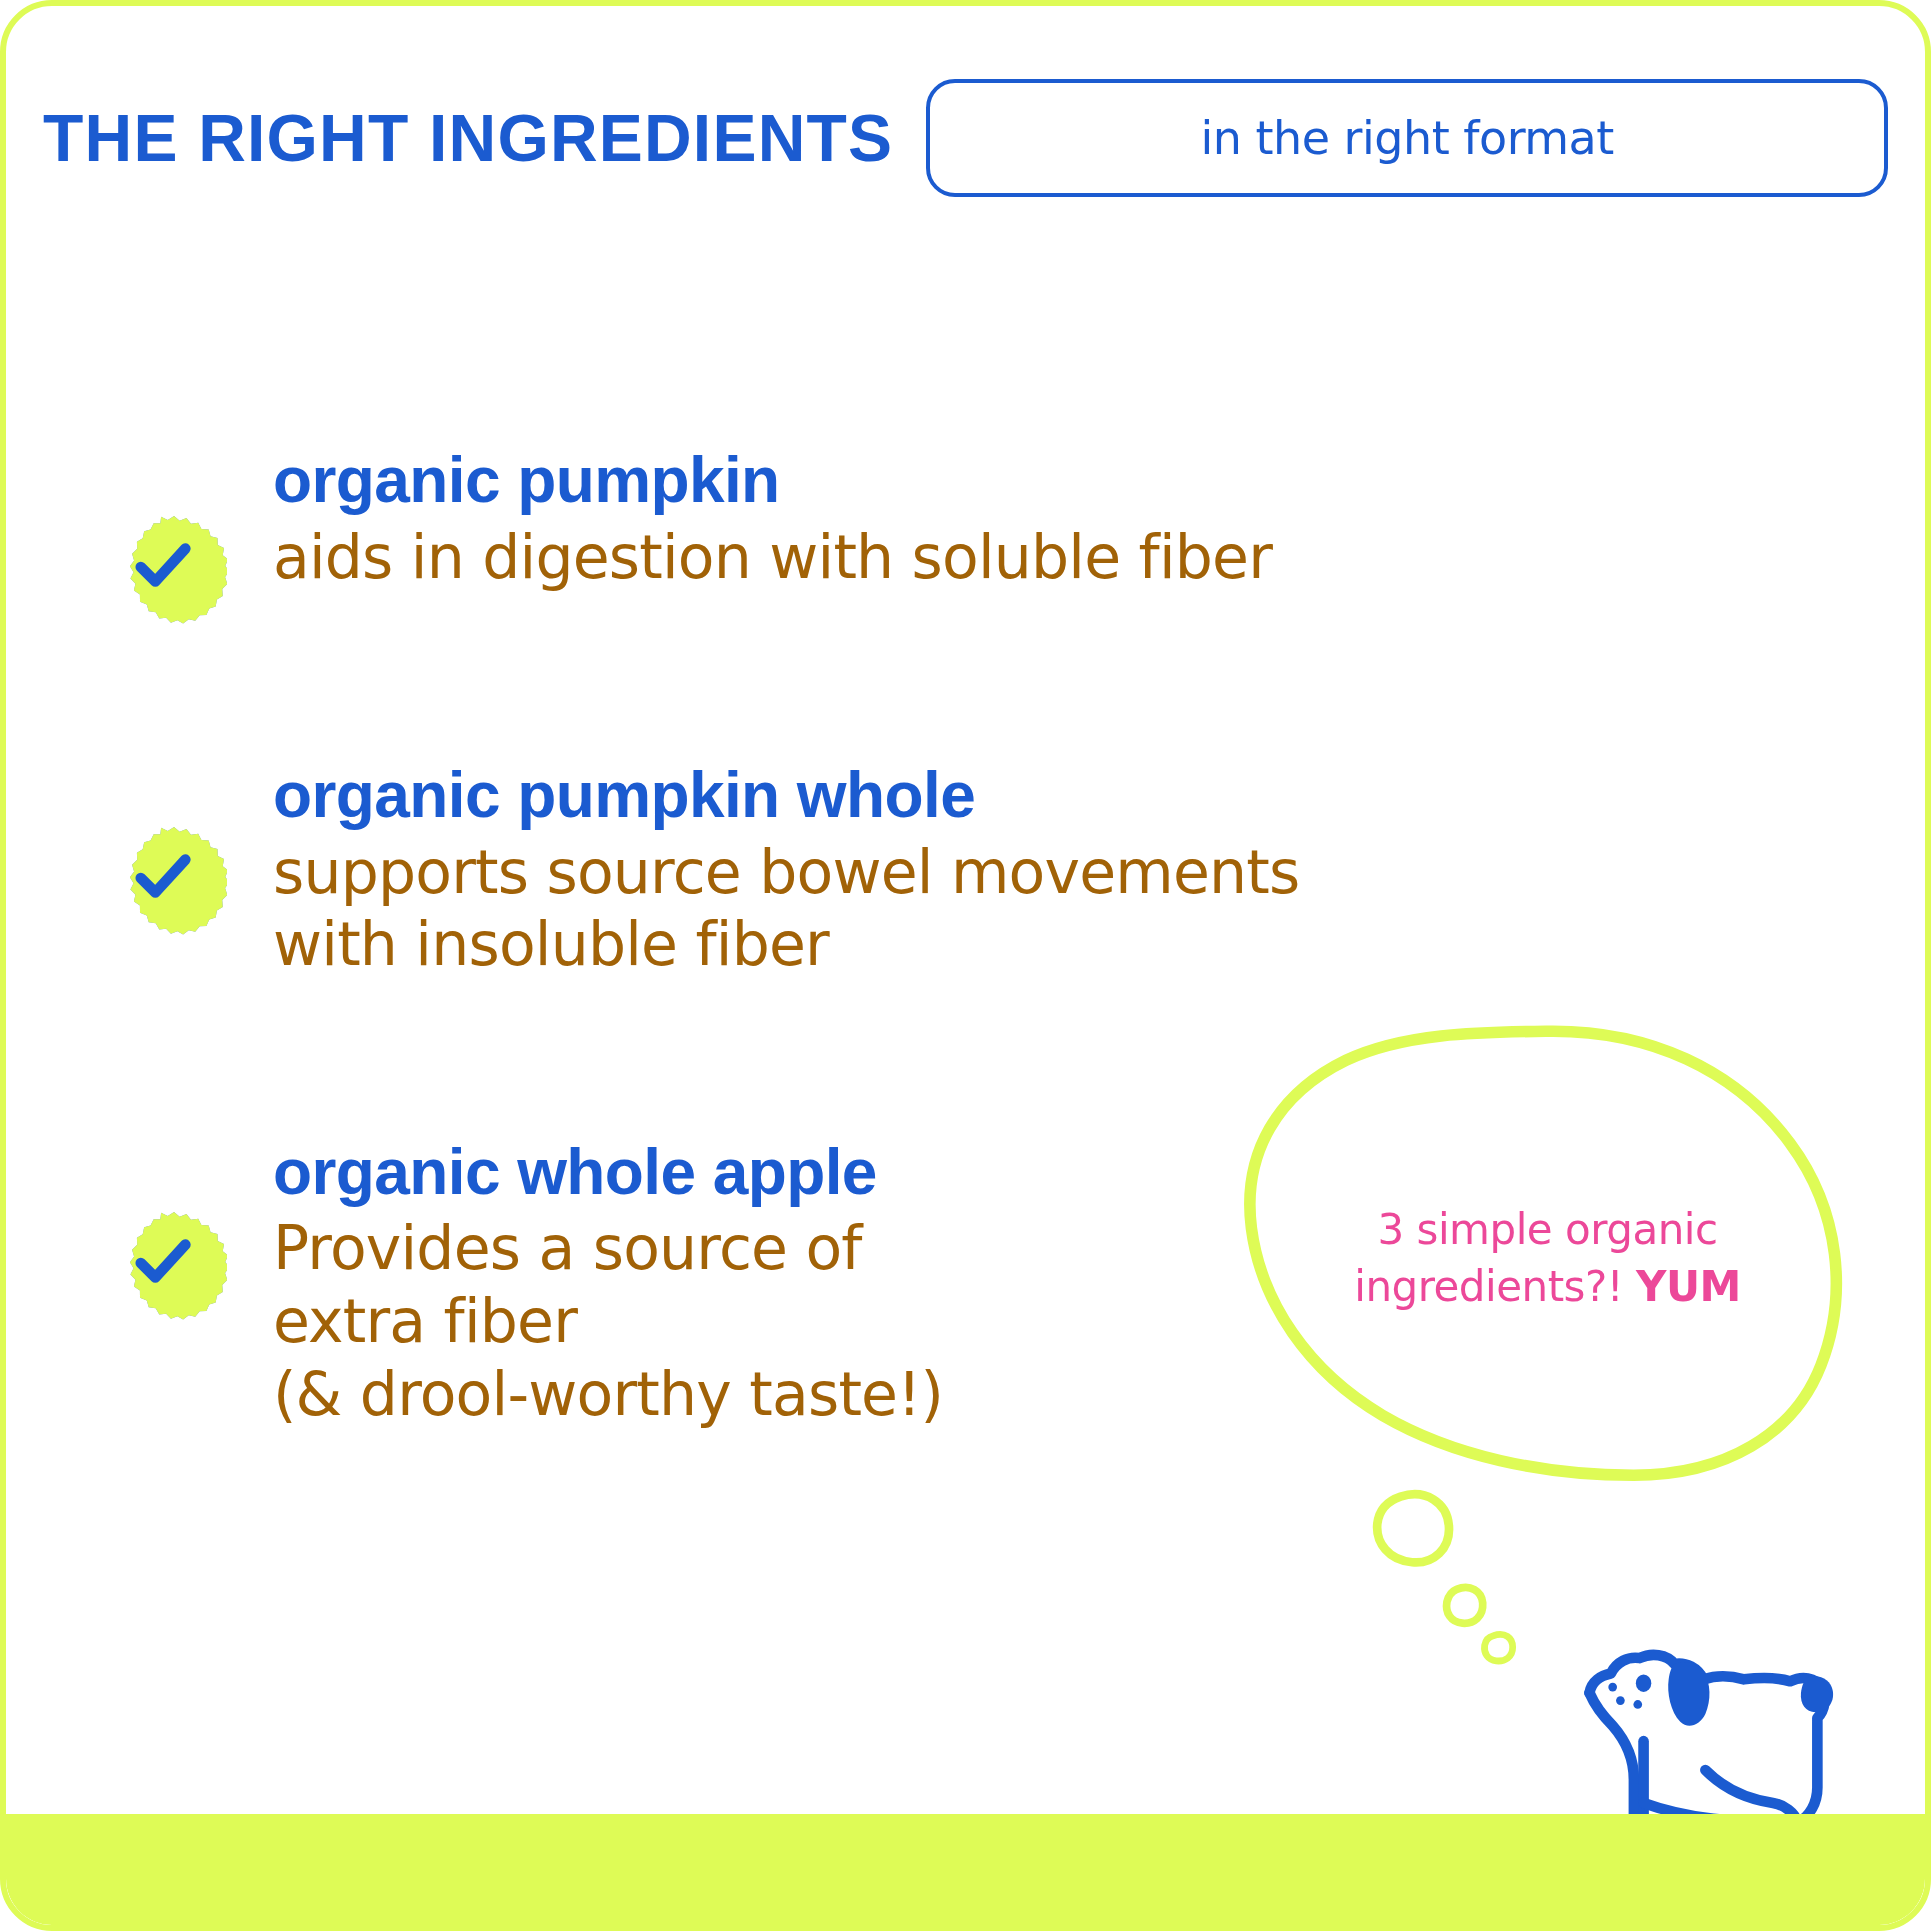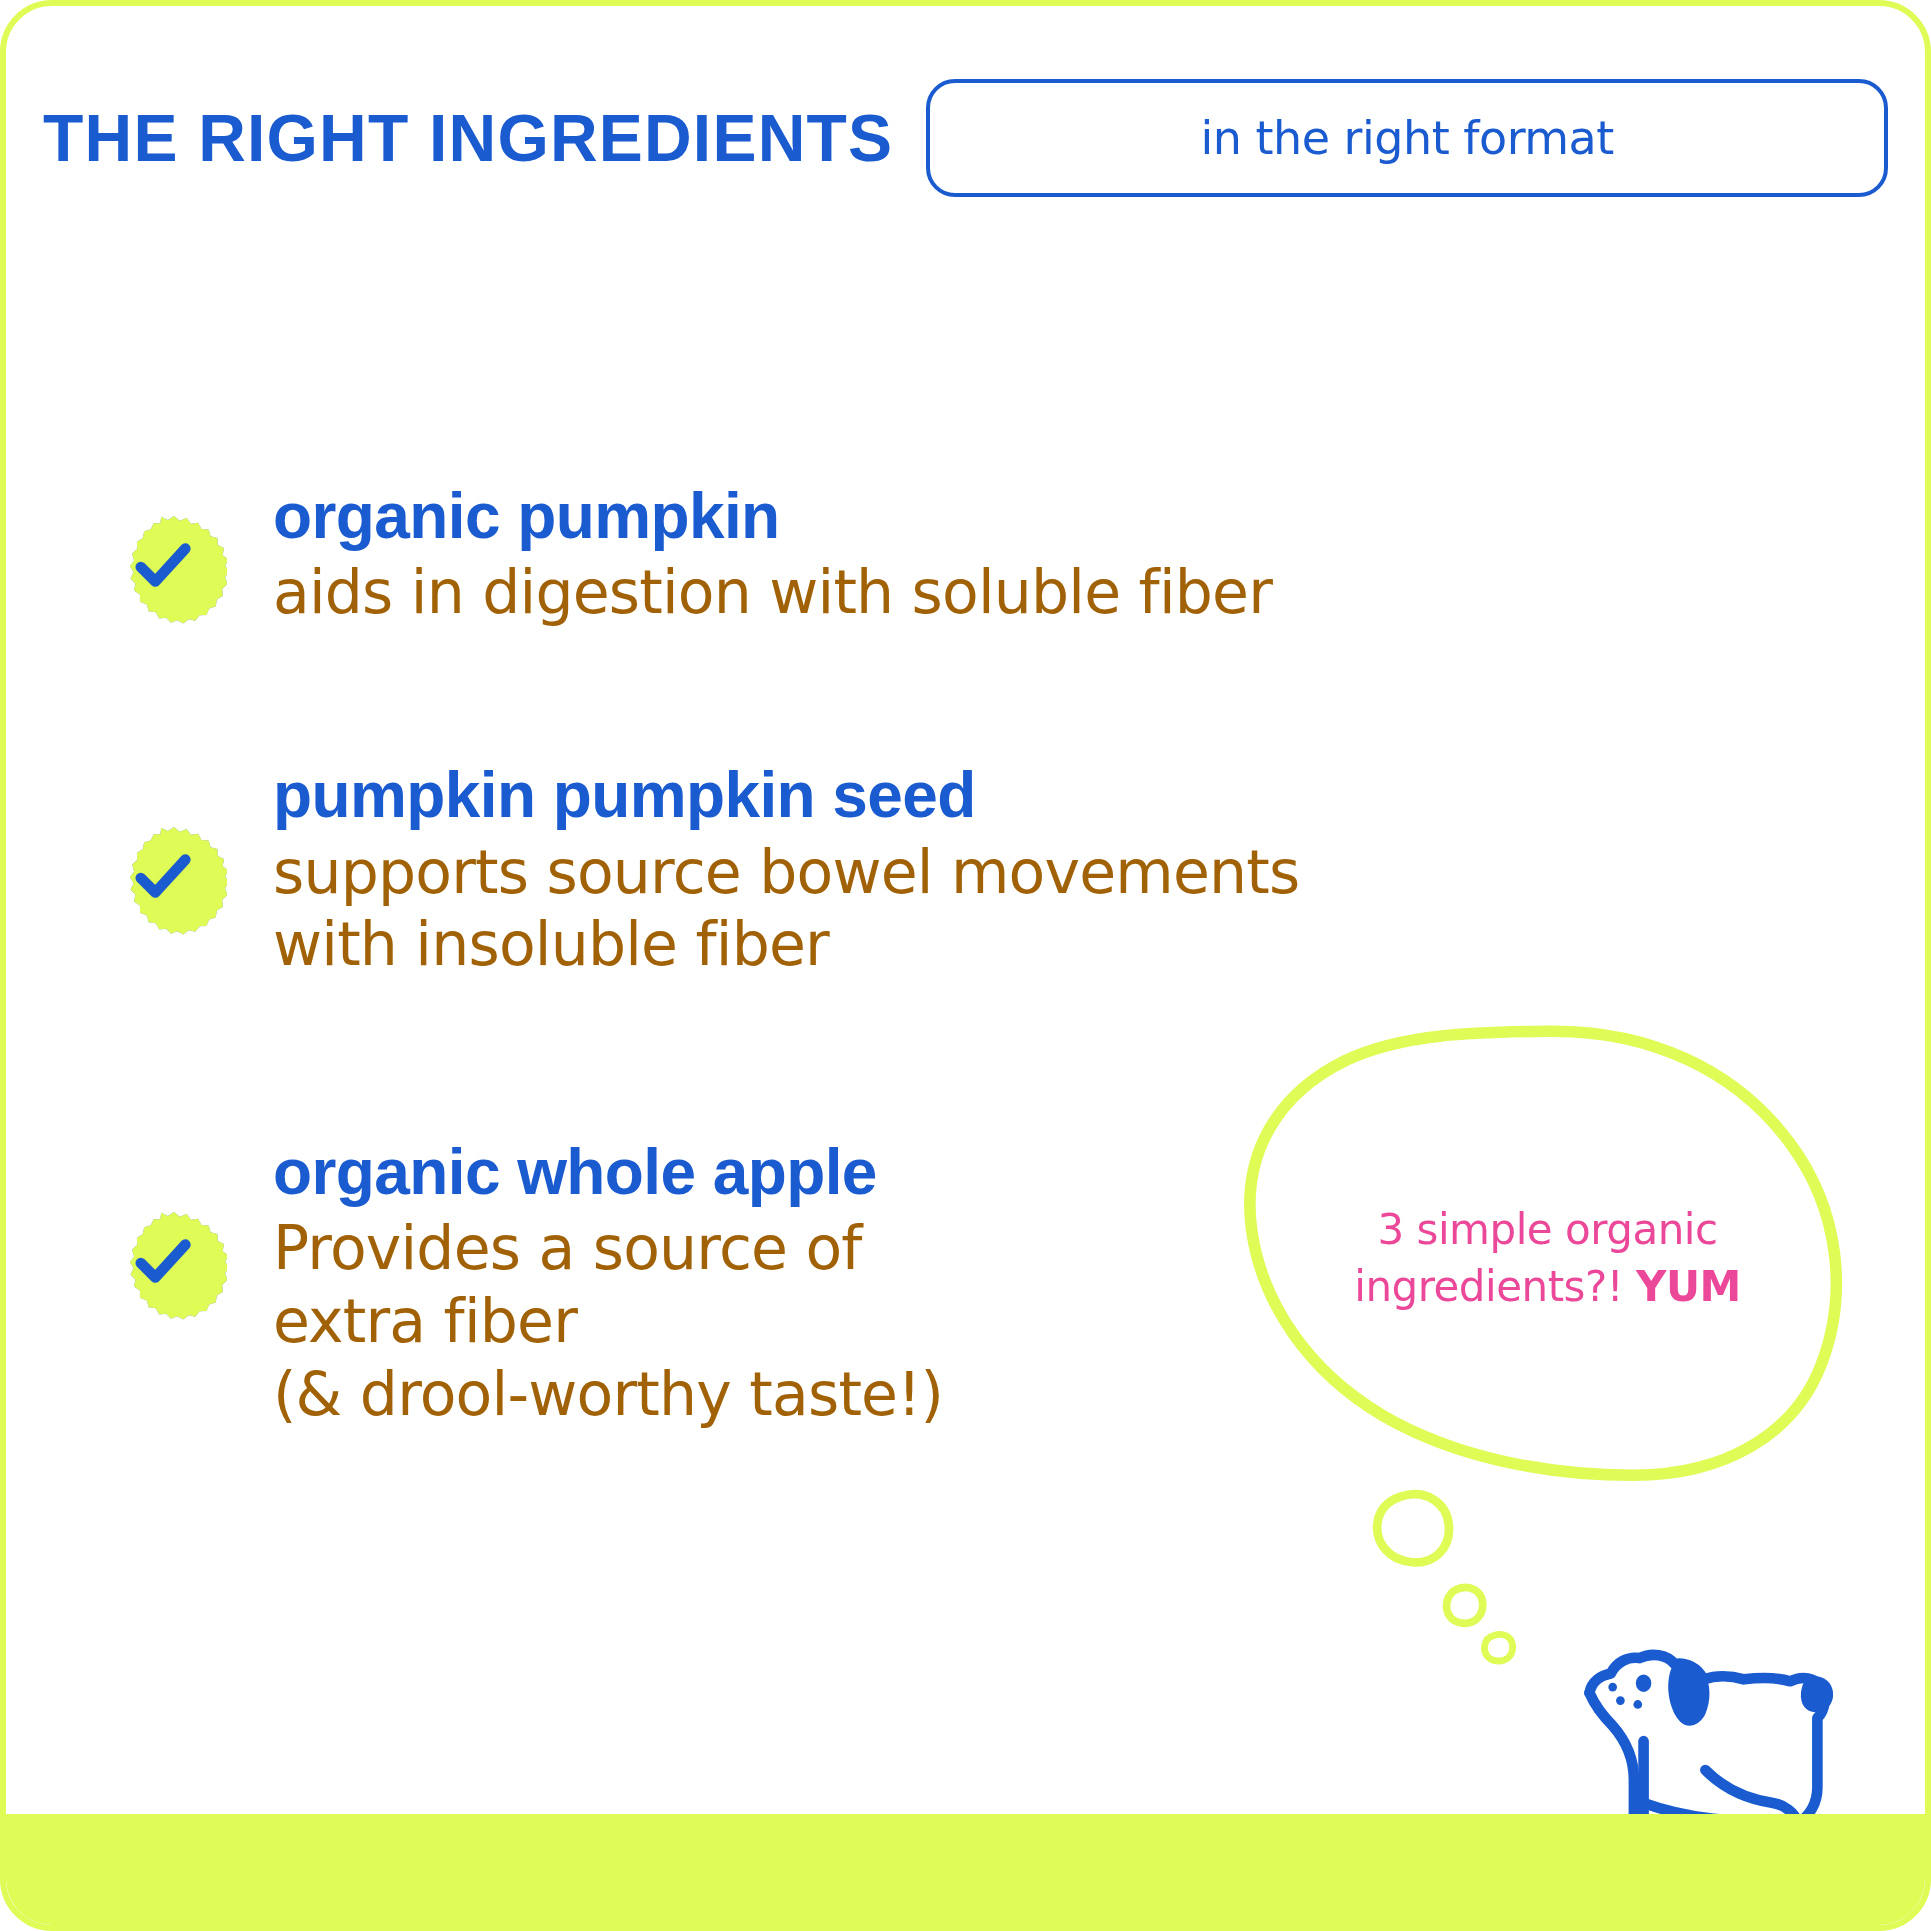--- a/index.html
+++ b/index.html
@@ -72,21 +72,21 @@
     position: absolute;
     left: 97px;
     top: 439px;
     width: 1429px;
   }
   .ingredient {
     position: relative;
     display: flex;
     align-items: flex-start;
   }
-  .ing-1 { margin-top: 0px; align-items: flex-end; }
+  .ing-1 { margin-top: 0px; }
   .ing-2 { margin-top: 131px; }
   .ing-3 { margin-top: 156px; }
 
   .badge-wrap {
     position: relative;
     width: 124px;
     min-width: 124px;
     height: 124px;
   }
   .ing-1 .badge-wrap { margin-top: 60px; }
@@ -215,21 +215,21 @@
           <g transform="translate(60,68)">
             <path d="M0,-56 L6.8,-52.6 L13.4,-56.7 L19.1,-51.8 L26.2,-54.5 L30.8,-48.6 L38.3,-49.8 L41.6,-43.2 L49.1,-42.8 L51,-35.7 L58.2,-34 L58.5,-26.6 L64.9,-23.5 L63.6,-16.2 L69,-11.9 L66.2,-5 L70.1,0.2 L66,6.4 L68.3,13.4 L63.1,18.6 L63.6,25.9 L57.6,29.6 L56.3,36.8 L49.7,38.8 L46.7,45.5 L39.8,45.7 L35.2,51.5 L28.6,49.9 L22.7,54.3 L16.8,50.9 L10.1,53.5 L5.2,48.4 L-1.9,49.1 L-5.6,42.8 L-12.8,41.6 L-14.8,34.6 L-21.8,31.8 L-21.9,24.5 L-28.1,20.3 L-26.5,13.2 L-31.7,7.9 L-28.5,1.3 L-32.2,-4.9 L-27.9,-10.8 L-30,-17.8 L-24.7,-22.8 L-25,-30.1 L-19,-33.7 L-17.5,-40.8 L-10.9,-42.6 L-7.7,-49.2 L-0.8,-49.2 Z" fill="#6E92E8"></path>
           </g>
           <g transform="translate(68,60)">
             <path d="M0,-56 L6.8,-52.6 L13.4,-56.7 L19.1,-51.8 L26.2,-54.5 L30.8,-48.6 L38.3,-49.8 L41.6,-43.2 L49.1,-42.8 L51,-35.7 L58.2,-34 L58.5,-26.6 L64.9,-23.5 L63.6,-16.2 L69,-11.9 L66.2,-5 L70.1,0.2 L66,6.4 L68.3,13.4 L63.1,18.6 L63.6,25.9 L57.6,29.6 L56.3,36.8 L49.7,38.8 L46.7,45.5 L39.8,45.7 L35.2,51.5 L28.6,49.9 L22.7,54.3 L16.8,50.9 L10.1,53.5 L5.2,48.4 L-1.9,49.1 L-5.6,42.8 L-12.8,41.6 L-14.8,34.6 L-21.8,31.8 L-21.9,24.5 L-28.1,20.3 L-26.5,13.2 L-31.7,7.9 L-28.5,1.3 L-32.2,-4.9 L-27.9,-10.8 L-30,-17.8 L-24.7,-22.8 L-25,-30.1 L-19,-33.7 L-17.5,-40.8 L-10.9,-42.6 L-7.7,-49.2 L-0.8,-49.2 Z" fill="#DEFB56" transform="translate(-8,8)"></path>
           </g>
           <path d="M39 64 L54 79 L85 45" fill="none" stroke="#1B5BD0" stroke-width="11" stroke-linecap="round" stroke-linejoin="round"></path>
         </svg>
       </div>
       <div class="ing-text">
-        <div class="ing-name">pumpkin pumpkin seed</div>
+        <div class="ing-name">organic pumpkin whole</div>
         <div class="ing-desc">supports source bowel movements
 with insoluble fiber</div>
       </div>
     </div>
 
     <div class="ingredient ing-3">
       <div class="badge-wrap">
         <svg viewBox="0 0 128 128" xmlns="http://www.w3.org/2000/svg">
           <g transform="translate(60,68)">
             <path d="M0,-56 L6.8,-52.6 L13.4,-56.7 L19.1,-51.8 L26.2,-54.5 L30.8,-48.6 L38.3,-49.8 L41.6,-43.2 L49.1,-42.8 L51,-35.7 L58.2,-34 L58.5,-26.6 L64.9,-23.5 L63.6,-16.2 L69,-11.9 L66.2,-5 L70.1,0.2 L66,6.4 L68.3,13.4 L63.1,18.6 L63.6,25.9 L57.6,29.6 L56.3,36.8 L49.7,38.8 L46.7,45.5 L39.8,45.7 L35.2,51.5 L28.6,49.9 L22.7,54.3 L16.8,50.9 L10.1,53.5 L5.2,48.4 L-1.9,49.1 L-5.6,42.8 L-12.8,41.6 L-14.8,34.6 L-21.8,31.8 L-21.9,24.5 L-28.1,20.3 L-26.5,13.2 L-31.7,7.9 L-28.5,1.3 L-32.2,-4.9 L-27.9,-10.8 L-30,-17.8 L-24.7,-22.8 L-25,-30.1 L-19,-33.7 L-17.5,-40.8 L-10.9,-42.6 L-7.7,-49.2 L-0.8,-49.2 Z" fill="#6E92E8"></path>

